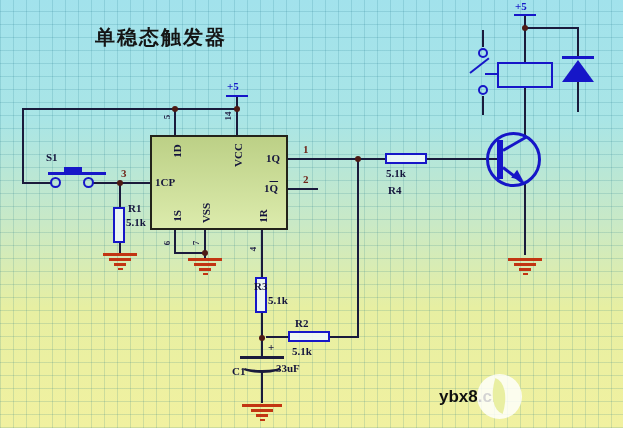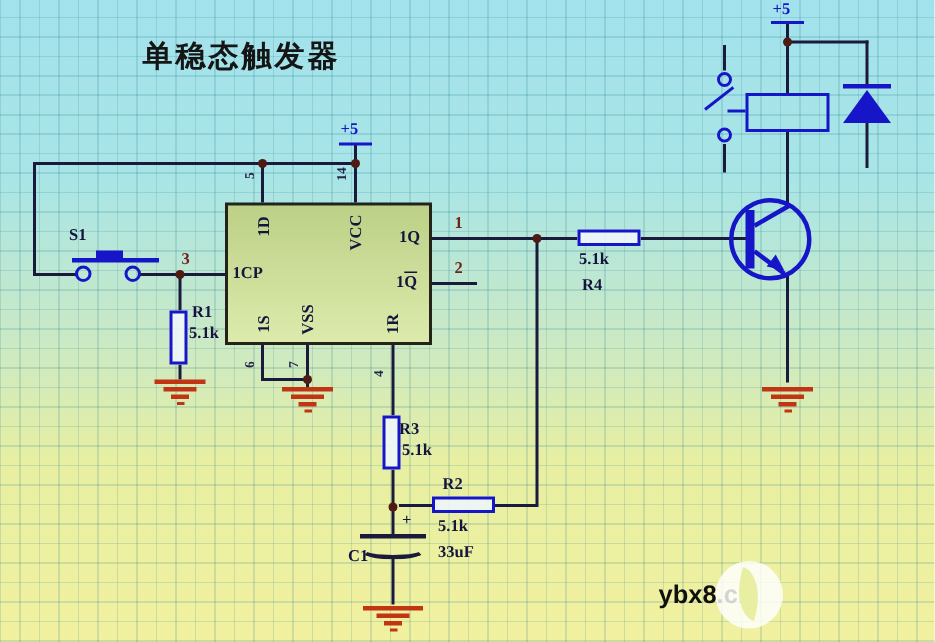--- a/index.html
+++ b/index.html
@@ -92,36 +92,36 @@
 
   <div class="net" style="left:121px;top:168px;">3</div>
   <div class="net" style="left:303px;top:144px;">1</div>
   <div class="net" style="left:303px;top:174px;">2</div>
 
   <div class="resv" style="left:113px;top:207px;"></div>
   <div class="lbl" style="left:128px;top:203px;">R1</div>
   <div class="lbl" style="left:126px;top:217px;">5.1k</div>
 
   <div class="resv" style="left:255px;top:277px;"></div>
-  <div class="lbl" style="left:266px;top:281px;">R3</div>
+  <div class="lbl" style="left:254px;top:281px;">R3</div>
   <div class="lbl" style="left:268px;top:295px;">5.1k</div>
 
   <div class="resh" style="left:385px;top:153px;"></div>
   <div class="lbl" style="left:388px;top:156px;margin-top:29px;">R4</div>
   <div class="lbl" style="left:386px;top:168px;">5.1k</div>
 
   <div class="resh" style="left:288px;top:331px;"></div>
   <div class="lbl" style="left:295px;top:318px;">R2</div>
   <div class="lbl" style="left:292px;top:346px;">5.1k</div>
 
   <div class="lbl" style="left:232px;top:346px;margin-top:20px;">C1</div>
   <div class="lbl" style="left:268px;top:342px;">+</div>
   <div class="abs" style="left:240px;top:356px;width:44px;height:3px;background:#1a1a3c;"></div>
   <div class="abs" style="left:240px;top:360px;width:44px;height:13px;border:3px solid transparent;border-bottom-color:#1a1a3c;border-radius:50%;box-sizing:border-box;"></div>
-  <div class="lbl" style="left:292px;top:363px;">33uF</div>
+  <div class="lbl" style="left:276px;top:363px;">33uF</div>
 
   <div class="abs" style="left:150px;top:135px;width:138px;height:95px;border:2px solid #23231a;background:linear-gradient(180deg,#bcd086,#dcebac);box-sizing:border-box;"></div>
   <div class="vlabel" style="left:177px;top:151px;">1D</div>
   <div class="vlabel" style="left:238px;top:155px;">VCC</div>
   <div class="lbl" style="left:155px;top:177px;">1CP</div>
   <div class="lbl" style="left:266px;top:153px;">1Q</div>
   <div class="lbl" style="left:264px;top:183px;"><span>1</span><span class="qover">Q</span></div>
   <div class="vlabel" style="left:177px;top:216px;">1S</div>
   <div class="vlabel" style="left:206px;top:213px;">VSS</div>
   <div class="vlabel" style="left:263px;top:216px;">1R</div>

